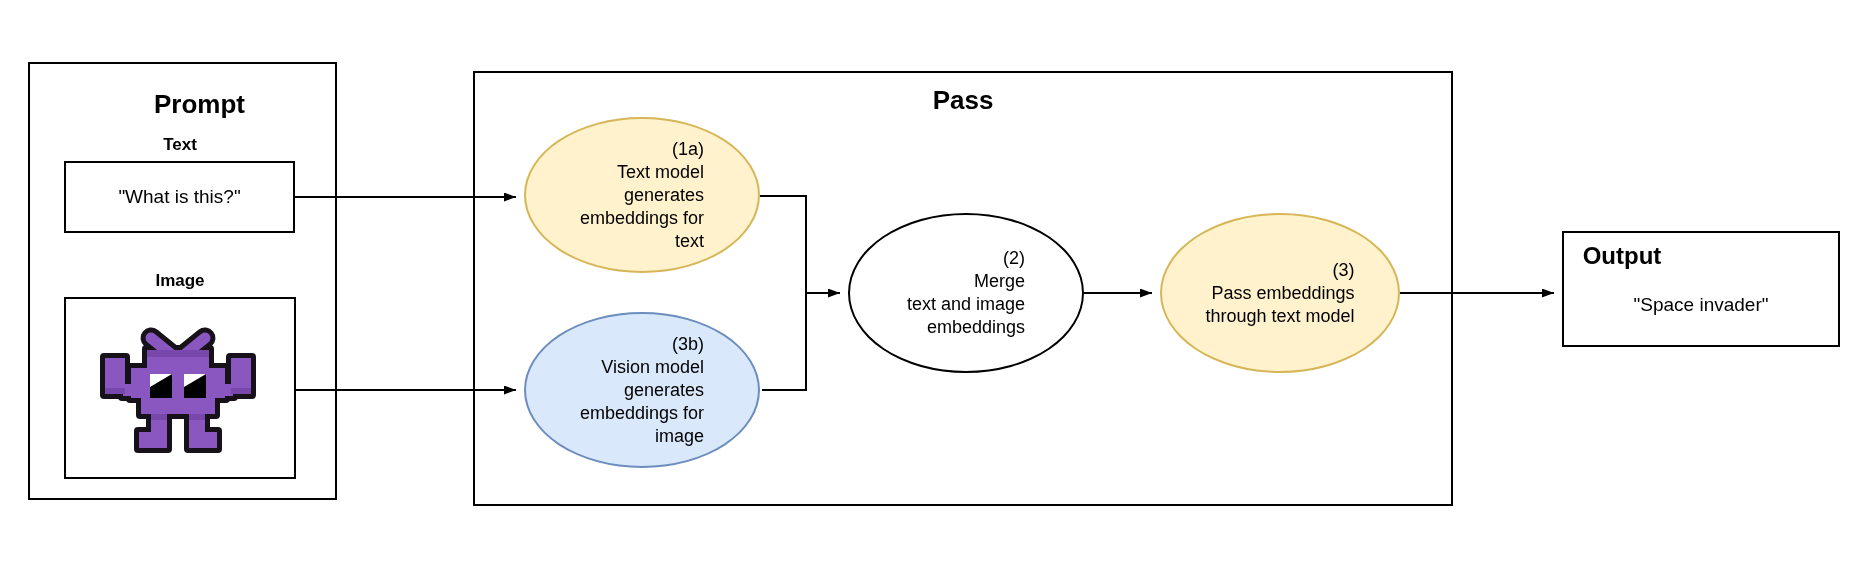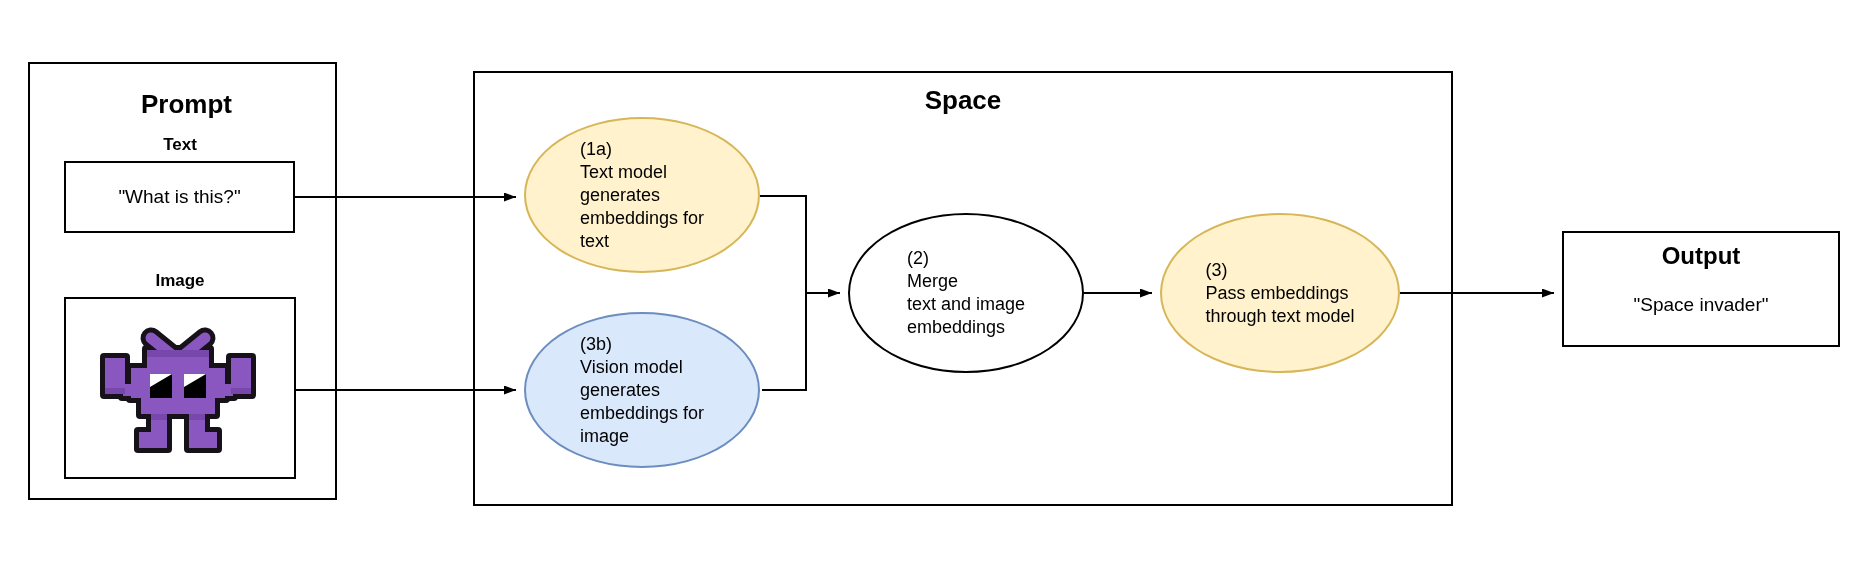--- a/index.html
+++ b/index.html
@@ -31,21 +31,21 @@
     position:absolute;
     background:#fff;border:2px solid #000;box-sizing:border-box;
     display:flex;align-items:center;justify-content:center;
     font-size:19px;
   }
   .node{
     position:absolute;
     border-radius:50%;
     box-sizing:border-box;
     display:flex;align-items:center;justify-content:center;
-    text-align:left;
+    text-align:right;
     font-size:18px;line-height:23px;
     white-space:pre-line;
   }
   .node-yellow{background:var(--yellow-fill,#fff2cc);border:2px solid var(--yellow-stroke,#d6b656);}
   .node-blue{background:var(--blue-fill,#dae8fc);border:2px solid var(--blue-stroke,#6c8ebf);}
   .node-white{background:#fff;border:2px solid #000;}
   .output-value{
     position:absolute;left:0;right:0;text-align:center;
     font-size:19px;line-height:24px;
   }
@@ -53,51 +53,51 @@
     position:absolute;left:0;top:0;
     pointer-events:none;
   }
 </style>
 </head>
 <body>
 
 <div class="canvas">
 
   <div class="box" style="left:28px;top:62px;width:309px;height:438px;"></div>
-  <div class="box-title" style="left:28px;top:89px;width:317px;">Prompt</div>
+  <div class="box-title" style="left:41px;top:89px;width:317px;">Prompt</div>
   <div class="sub-label" style="left:64px;top:135px;width:232px;">Text</div>
   <div class="value-box" style="left:64px;top:161px;width:231px;height:72px;">
     <span>"What is this?"</span>
   </div>
   <div class="sub-label" style="left:64px;top:271px;width:232px;">Image</div>
   <div class="box" style="left:64px;top:297px;width:232px;height:182px;"></div>
 
   <div class="box" style="left:473px;top:71px;width:980px;height:435px;"></div>
-  <div class="box-title" style="left:473px;top:85px;width:980px;">Space</div>
+  <div class="box-title" style="left:473px;top:85px;width:980px;">Pass</div>
 
   <div class="node node-yellow" style="left:524px;top:117px;width:236px;height:156px;">(1a)
 Text model
 generates
 embeddings for
 text</div>
   <div class="node node-blue" style="left:524px;top:312px;width:236px;height:156px;">(3b)
 Vision model
 generates
 embeddings for
 image</div>
   <div class="node node-white" style="left:848px;top:213px;width:236px;height:160px;">(2)
 Merge
 text and image
 embeddings</div>
   <div class="node node-yellow" style="left:1160px;top:213px;width:240px;height:160px;">(3)
 Pass embeddings
 through text model</div>
 
   <div class="box" style="left:1562px;top:231px;width:278px;height:116px;"></div>
-  <div class="box-title" style="left:1562px;top:241px;width:278px;font-size:24px;">Output</div>
+  <div class="box-title" style="left:1483px;top:241px;width:278px;font-size:24px;">Output</div>
   <div class="output-value" style="left:1562px;top:293px;width:278px;">"Space invader"</div>
 
   <svg class="wires" width="1873" height="582" viewBox="0 0 1873 582">
     <defs>
       <marker id="ah" markerUnits="userSpaceOnUse" markerWidth="14" markerHeight="10" refX="12" refY="4.5" orient="auto">
         <path d="M0,0 L12,4.5 L0,9 Z" fill="#000"></path>
       </marker>
     </defs>
 
     <path d="M295,197 L516,197" stroke="#000" stroke-width="2" fill="none" marker-end="url(#ah)"></path>

